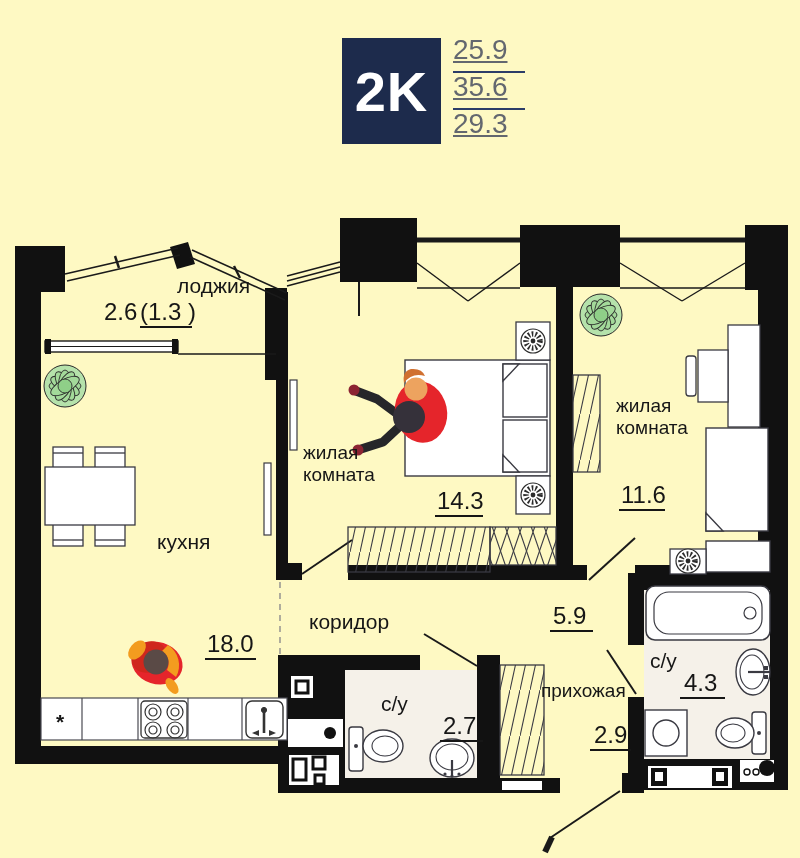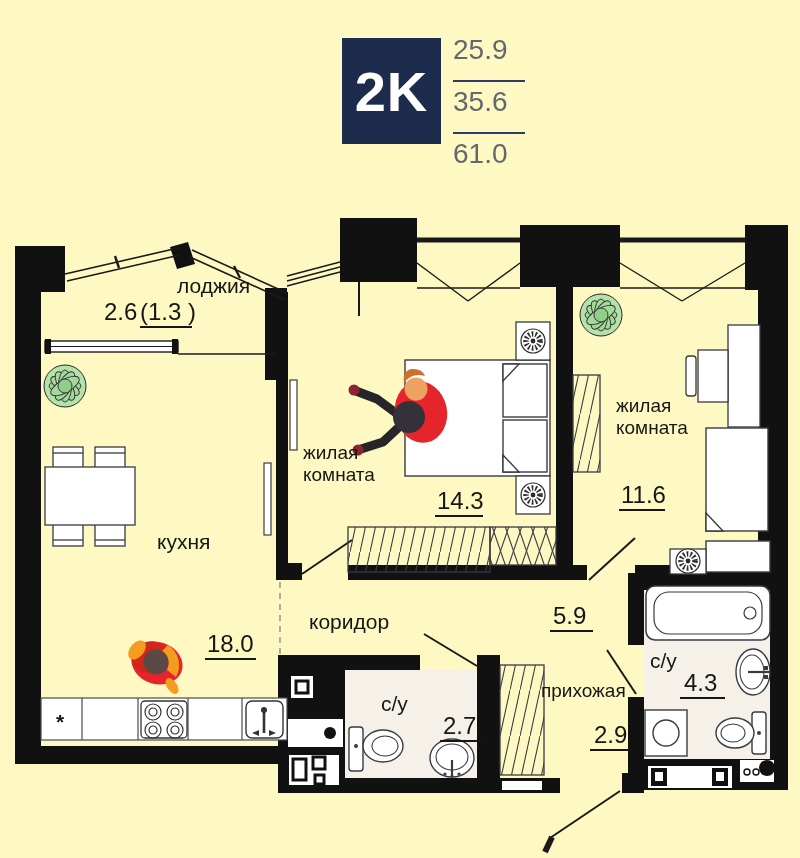--- a/index.html
+++ b/index.html
@@ -2,40 +2,40 @@
 <html><head>
 <meta charset="utf-8">
 <style>
   html,body{margin:0;padding:0;background:#ffffff;}
   #stage{position:relative;width:800px;height:858px;background:#fef9c3;overflow:hidden;
          font-family:"Liberation Sans",sans-serif;}
   .type-badge{position:absolute;left:342px;top:38px;width:99px;height:106px;background:#1d2b4c;
               color:#ffffff;display:flex;align-items:center;justify-content:center;
               font-size:56px;font-weight:700;letter-spacing:1px;}
   .vals{position:absolute;left:453px;top:36px;}
-  .val{width:72px;font-size:28px;line-height:1;color:#63676f;padding-bottom:16px;margin-bottom:6px;}
+  .val{width:72px;font-size:28px;line-height:1;color:#63676f;padding-bottom:7px;margin-bottom:0;text-decoration:underline;}
   .val.u{border-bottom:2.5px solid #2c3d68;}
   svg text{font-family:"Liberation Sans",sans-serif;fill:#161616;}
   text.room{font-size:21px;}
   text.room-s{font-size:19px;}
   text.area{font-size:24px;}
   text.mark{font-size:21px;font-weight:700;}
 </style>
 </head>
 <body>
 
 <div id="stage">
 
   <div class="type-badge">
     <span>2K</span>
   </div>
   <div class="vals">
     <div class="val u">25.9</div>
     <div class="val u">35.6</div>
-    <div class="val">61.0</div>
+    <div class="val">29.3</div>
   </div>
 
   <svg width="800" height="858" viewBox="0 0 800 858" style="position:absolute;left:0;top:0;">
     <defs>
       <pattern id="hatchA" width="10" height="46" patternUnits="userSpaceOnUse">
         <line x1="0" y1="46" x2="10" y2="0" stroke="#3a3a42" stroke-width="1.1"></line>
       </pattern>
       <pattern id="hatchB" width="13" height="38" patternUnits="userSpaceOnUse">
         <line x1="0" y1="38" x2="13" y2="0" stroke="#3a3a42" stroke-width="1.1"></line>
         <line x1="0" y1="0" x2="13" y2="38" stroke="#3a3a42" stroke-width="1.1"></line>

